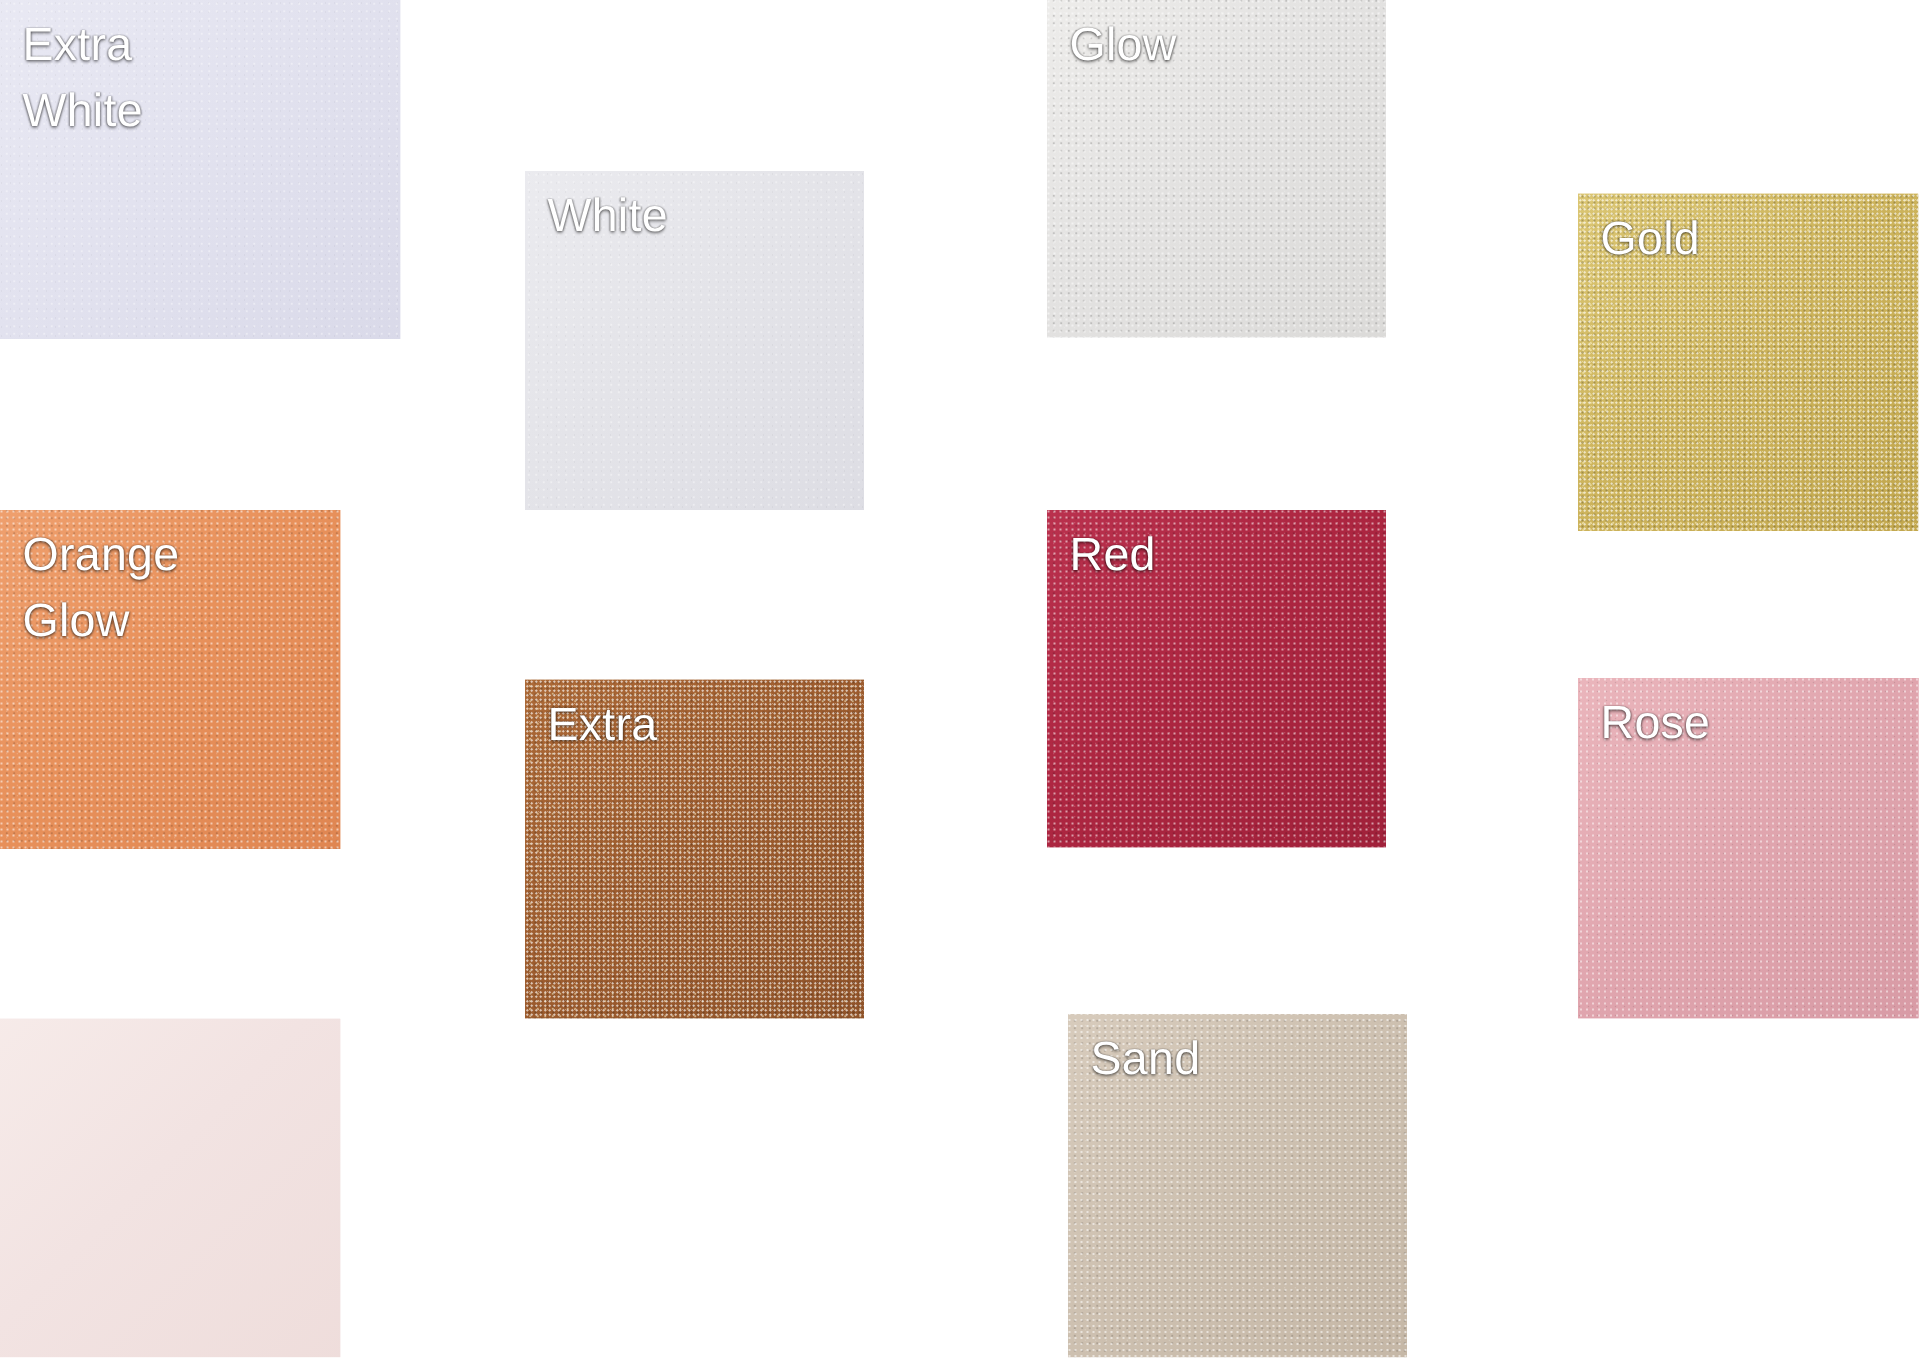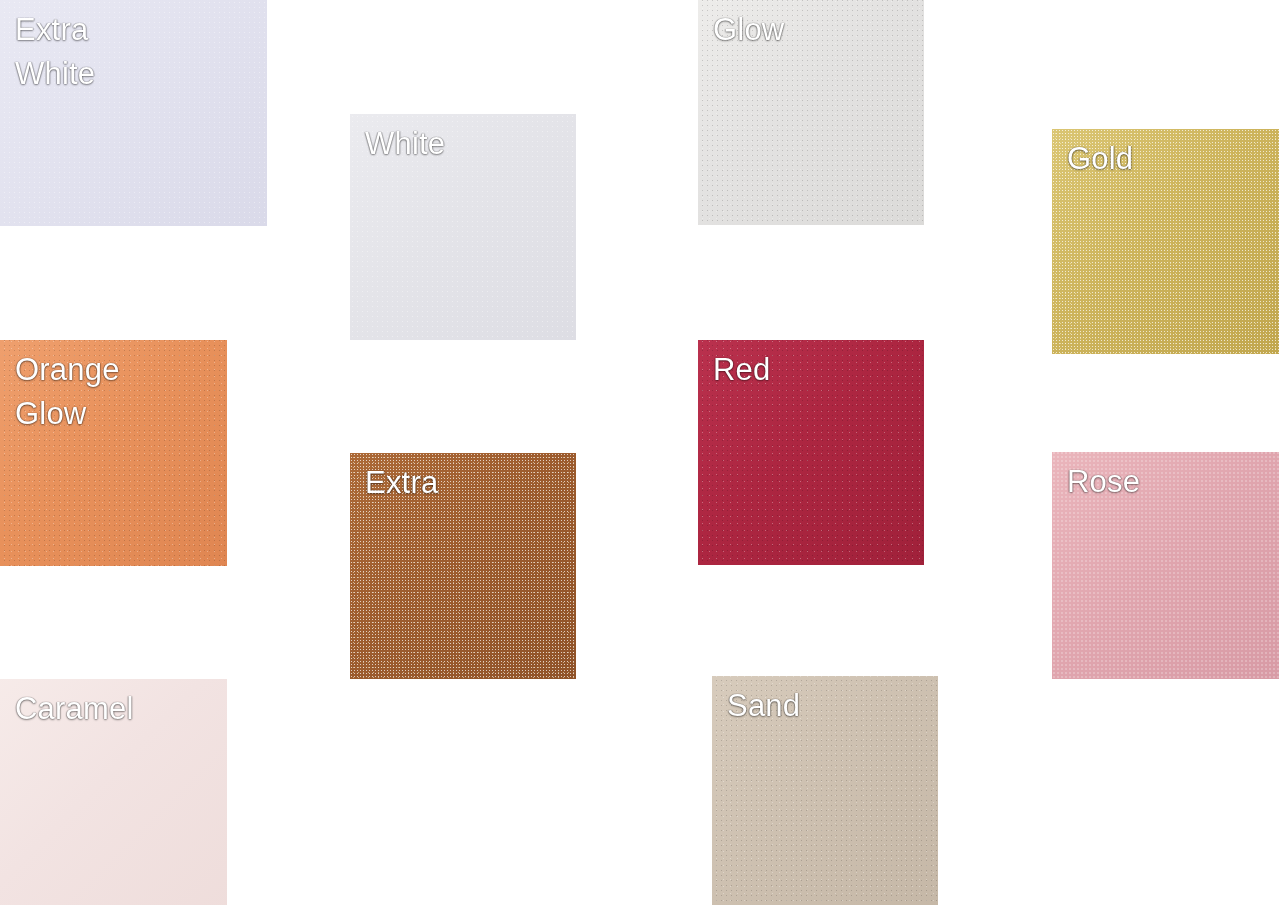--- a/index.html
+++ b/index.html
@@ -159,21 +159,20 @@
     <div class="swatch" style="left: 1052px; top: 452px; width: 262px; height: 227px;">
       <div class="fill-base" style="background: rgb(224, 165, 174);"></div>
       <div class="fill-sheen" style="background-image: linear-gradient(135deg, rgb(236, 184, 190) 0%, rgb(224, 165, 174) 45%, rgb(213, 151, 162) 100%); opacity: 0.85;"></div>
       <div class="fill-grain grain-pearl"></div>
       <div class="swatch-label">Rose</div>
     </div>
     <div class="swatch" style="left: 0px; top: 679px; width: 227px; height: 226px;">
       <div class="fill-base" style="background: rgb(242, 227, 226);"></div>
       <div class="fill-sheen" style="background-image: linear-gradient(135deg, rgb(247, 236, 234) 0%, rgb(242, 227, 226) 45%, rgb(238, 220, 218) 100%); opacity: 0.85;"></div>
       <div class="fill-grain grain-none"></div>
-      <div class="swatch-label">Caramel</div>
     </div>
     <div class="swatch" style="left: 712px; top: 676px; width: 226px; height: 229px;">
       <div class="fill-base" style="background: rgb(206, 193, 177);"></div>
       <div class="fill-sheen" style="background-image: linear-gradient(135deg, rgb(217, 205, 190) 0%, rgb(206, 193, 177) 45%, rgb(196, 182, 165) 100%); opacity: 0.85;"></div>
       <div class="fill-grain grain-fine"></div>
       <div class="swatch-label">Sand</div>
     </div>
   </div>
 
 </body></html>

